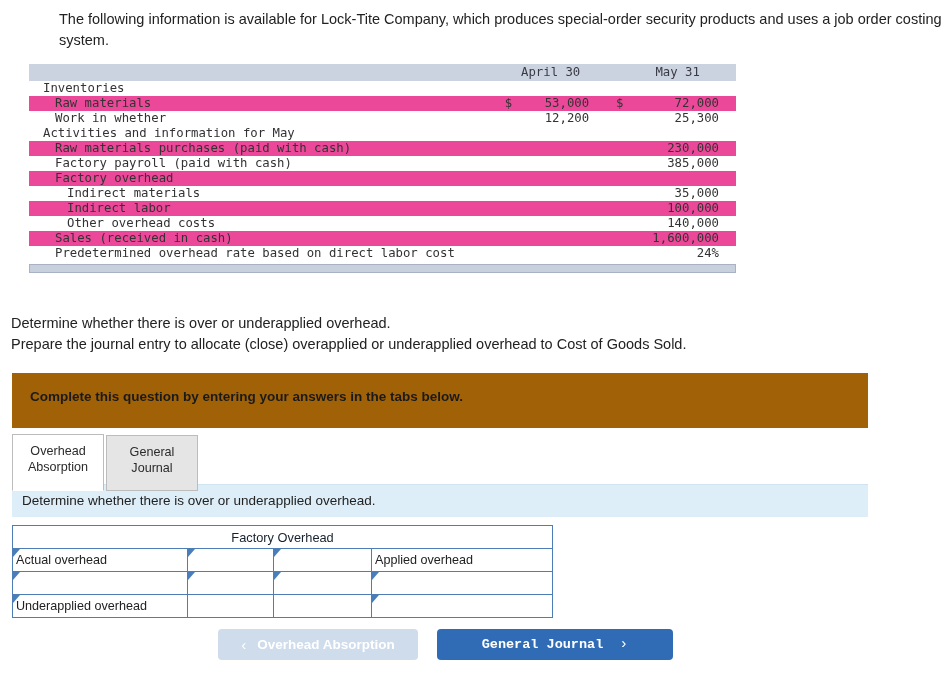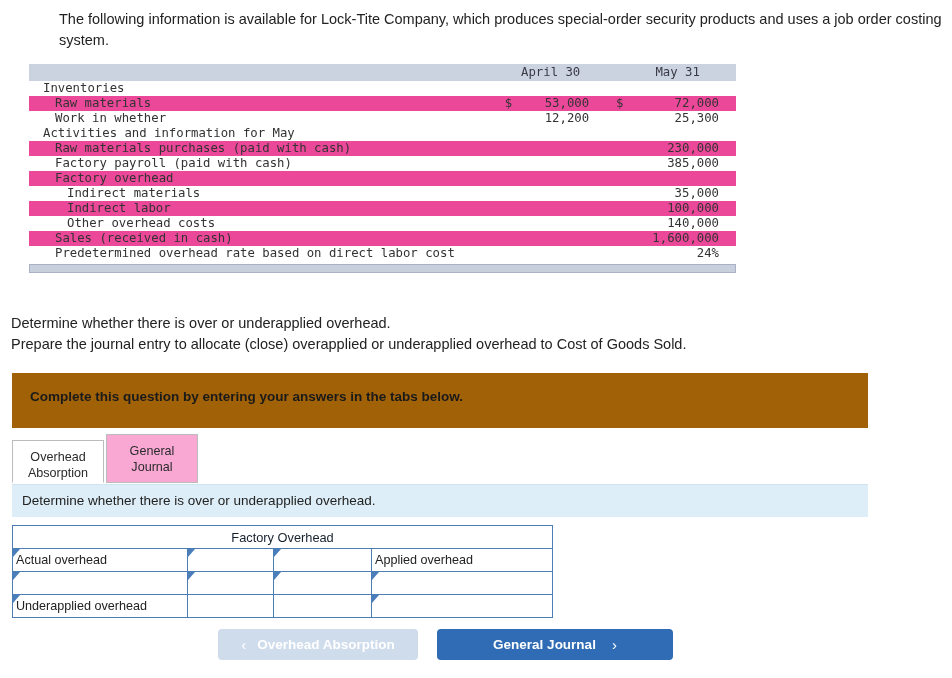--- a/index.html
+++ b/index.html
@@ -108,36 +108,36 @@
   .tabs {
     position: absolute;
     left: 12px;
     top: 434px;
     display: flex;
     align-items: flex-end;
     z-index: 3;
   }
   .tab {
     width: 92px;
-    height: 49px;
+    height: 56px;
     box-sizing: border-box;
     border: 1px solid #bcbcbc;
-    background: #f9a8d4;
+    background: #e5e5e5;
     font-size: 12.6px;
     line-height: 16px;
     color: #2b2b2b;
     text-align: center;
     padding-top: 8px;
     margin-right: 2px;
     cursor: pointer;
   }
   .tab.active {
     background: #ffffff;
     border-bottom: 1px solid #ffffff;
-    height: 43px;
+    height: 57px;
   }
 
   
   .instruction {
     position: absolute;
     left: 12px;
     top: 484px;
     width: 856px;
     height: 33px;
     background: #ddeef8;
@@ -222,20 +222,21 @@
     height: 31px;
     background: #cfdcec;
     color: #ffffff;
     margin-right: 19px;
   }
   .btn-next {
     width: 236px;
     height: 31px;
     background: #2f6cb5;
     color: #ffffff;
+    font-family: Liberation Mono, monospace;
   }
   .chev { font-size: 15px; font-weight: normal; }
   .chev-l { margin-right: 11px; }
   .chev-r { margin-left: 16px; }
 </style>
 </head>
 <body>
 
 <div class="intro">The following information is available for Lock-Tite Company, which produces special-order security products and uses a job order costing system.</div>
 

